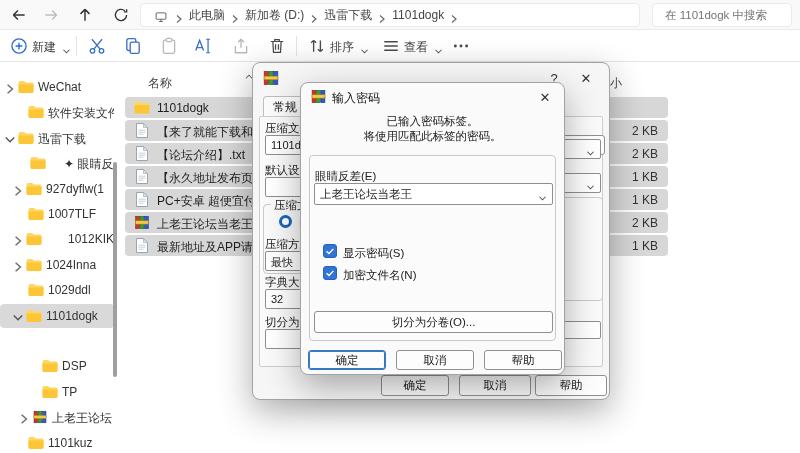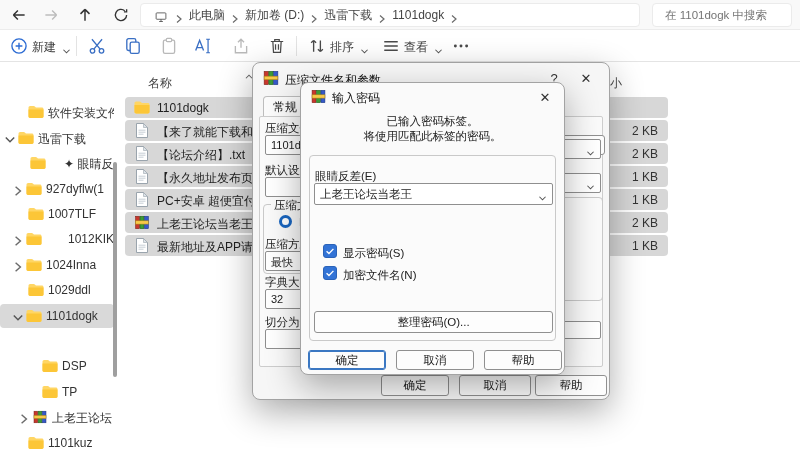--- a/index.html
+++ b/index.html
@@ -159,20 +159,30 @@
           <path d="M1.5 2 5 5.5 8.5 2" stroke="#555" stroke-width="1.2"></path>
         </svg></span>
     <span class="tbi" style="left:452px"><svg width="100%" height="100%" viewBox="0 0 16 16" fill="none" xmlns="http://www.w3.org/2000/svg">
           <circle cx="3" cy="8" r="1.3" fill="#4a4a4a"></circle>
           <circle cx="8" cy="8" r="1.3" fill="#4a4a4a"></circle>
           <circle cx="13" cy="8" r="1.3" fill="#4a4a4a"></circle>
         </svg></span>
   </div>
 
   <div class="sidebar">
+      <div class="side-item" style="top: 13px;">
+        <span class="chev" style="left: 4px;"><svg width="100%" height="100%" viewBox="0 0 10 10" fill="none">
+            <path d="M3 1.5 7 5 3 8.5" stroke="#6b6b6b" stroke-width="1.2"></path>
+          </svg></span>
+        <span class="sicon" style="left: 18px;"><svg width="100%" height="100%" viewBox="0 0 16 13" xmlns="http://www.w3.org/2000/svg">
+            <path d="M.5 2.2C.5 1.3 1.2.5 2.1.5h3.6c.5 0 .9.2 1.2.5l1 1h6c.9 0 1.6.7 1.6 1.6v7.2c0 .9-.7 1.6-1.6 1.6H2.1c-.9 0-1.6-.7-1.6-1.6z" fill="#ffd664"></path>
+            <path d="M.5 3.9h15v6.9c0 .9-.7 1.6-1.6 1.6H2.1c-.9 0-1.6-.7-1.6-1.6z" fill="#fcc637"></path>
+          </svg></span>
+        <span class="slabel" style="left: 38px;">WeChat</span>
+      </div>
       <div class="side-item" style="top: 38.4px;">
         <span class="chev" style="left: 14px;"></span>
         <span class="sicon" style="left: 28px;"><svg width="100%" height="100%" viewBox="0 0 16 13" xmlns="http://www.w3.org/2000/svg">
             <path d="M.5 2.2C.5 1.3 1.2.5 2.1.5h3.6c.5 0 .9.2 1.2.5l1 1h6c.9 0 1.6.7 1.6 1.6v7.2c0 .9-.7 1.6-1.6 1.6H2.1c-.9 0-1.6-.7-1.6-1.6z" fill="#ffd664"></path>
             <path d="M.5 3.9h15v6.9c0 .9-.7 1.6-1.6 1.6H2.1c-.9 0-1.6-.7-1.6-1.6z" fill="#fcc637"></path>
           </svg></span>
         <span class="slabel" style="left: 48px;">软件安装文件</span>
       </div>
       <div class="side-item" style="top: 63.8px;">
         <span class="chev" style="left: 4px;"><svg width="100%" height="100%" viewBox="0 0 10 8" fill="none">
@@ -360,21 +370,20 @@
       </div>
   </div>
 
   <div class="dlg" style="left:252px;top:62px;width:358px;height:338px;z-index:20">
     <span class="dlg-icon" style="left:10px;top:7px"><svg width="100%" height="100%" viewBox="0 0 14 14" xmlns="http://www.w3.org/2000/svg">
           <rect x="1" y="1.2" width="3.7" height="11.6" fill="#c8372c" stroke="#7a1f18" stroke-width=".5"></rect>
           <rect x="5.15" y="1.2" width="3.7" height="11.6" fill="#3d9b35" stroke="#1f5c1a" stroke-width=".5"></rect>
           <rect x="9.3" y="1.2" width="3.7" height="11.6" fill="#3558c8" stroke="#1c347a" stroke-width=".5"></rect>
           <rect x="1" y="5.4" width="12" height="3.1" fill="#f7c948" stroke="#a8821a" stroke-width=".5"></rect>
         </svg></span>
-    <span class="dlg-title" style="left:32px;top:9px">压缩文件名和参数</span>
     <span class="dlg-q" style="right:46px;top:8px">?</span>
     <span class="dlg-x" style="right:14px;top:8px">✕</span>
 
     <span class="tab on" style="left:10px">常规</span>
     <span class="tab" style="left:56px">高级</span>
     <div class="panel" style="left:6px;right:6px;top:53px;bottom:32px"></div>
 
     <span class="lbl" style="left:12px;top:58px">压缩文件名</span>
     <div class="tin" style="left:12px;top:72px;width:232px;height:20px">1101do</div>
     <div class="btn" style="left:252px;top:72px;width:100px;height:20px;line-height:18px">浏览(B)...</div>
@@ -436,20 +445,20 @@
 
     <span class="cbx" style="left:22px;top:161px"><svg width="100%" height="100%" viewBox="0 0 14 14" fill="none">
           <path d="M3 7.2 5.8 10 11 4.5" stroke="#fff" stroke-width="1.6"></path>
         </svg></span>
     <span class="clabel" style="left:42px;top:163px">显示密码(S)</span>
     <span class="cbx" style="left:22px;top:183px"><svg width="100%" height="100%" viewBox="0 0 14 14" fill="none">
           <path d="M3 7.2 5.8 10 11 4.5" stroke="#fff" stroke-width="1.6"></path>
         </svg></span>
     <span class="clabel" style="left:42px;top:185px">加密文件名(N)</span>
 
-    <div class="btn" style="left:13px;top:228px;width:239px;height:22px;line-height:20px">整理密码(O)...</div>
+    <div class="btn" style="left:13px;top:228px;width:239px;height:22px;line-height:20px">切分为分卷(O)...</div>
 
     <div class="btn focus" style="left:7px;top:267px;width:78px;height:20px;line-height:18px">确定</div>
     <div class="btn" style="left:95px;top:267px;width:78px;height:20px;line-height:18px">取消</div>
     <div class="btn" style="left:183px;top:267px;width:78px;height:20px;line-height:18px">帮助</div>
   </div>
 
 </div>
 
 </body></html>

